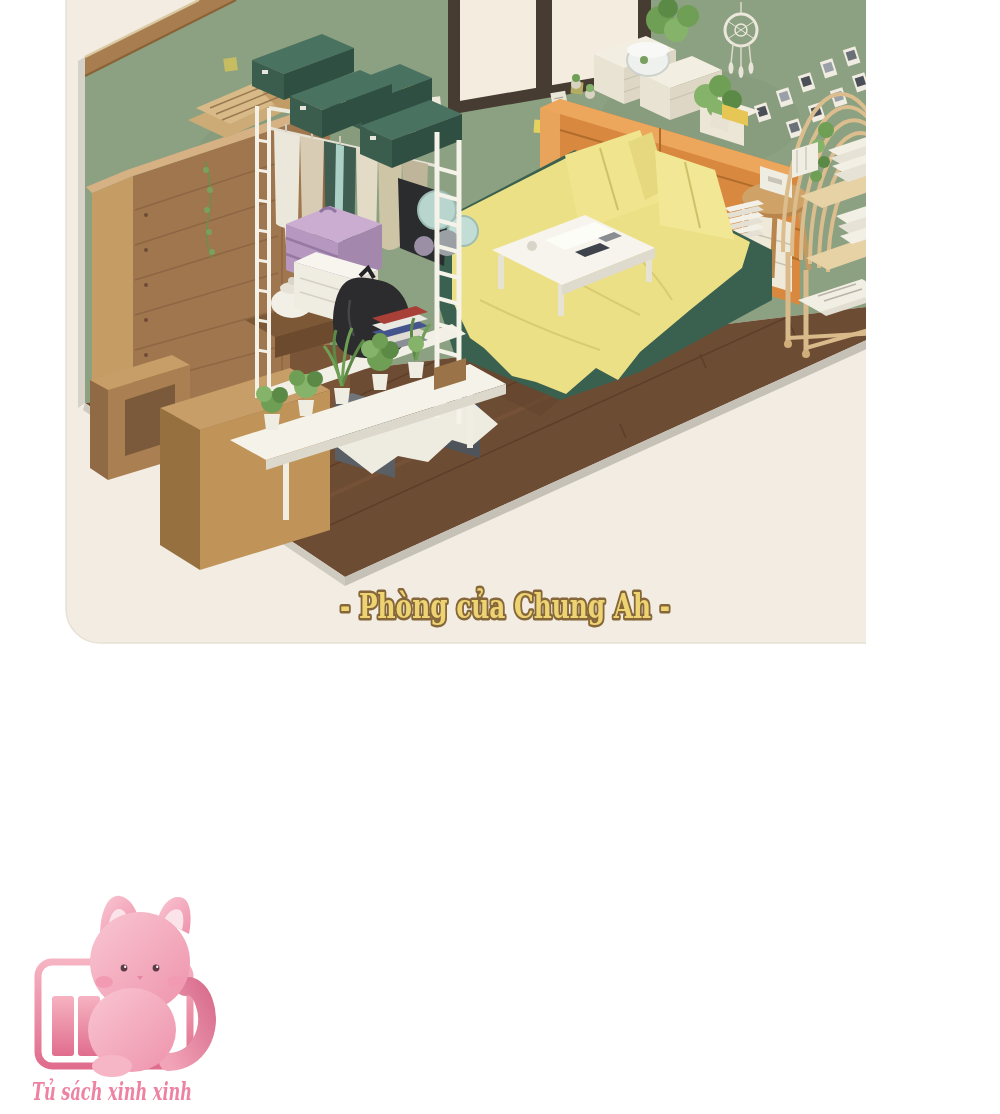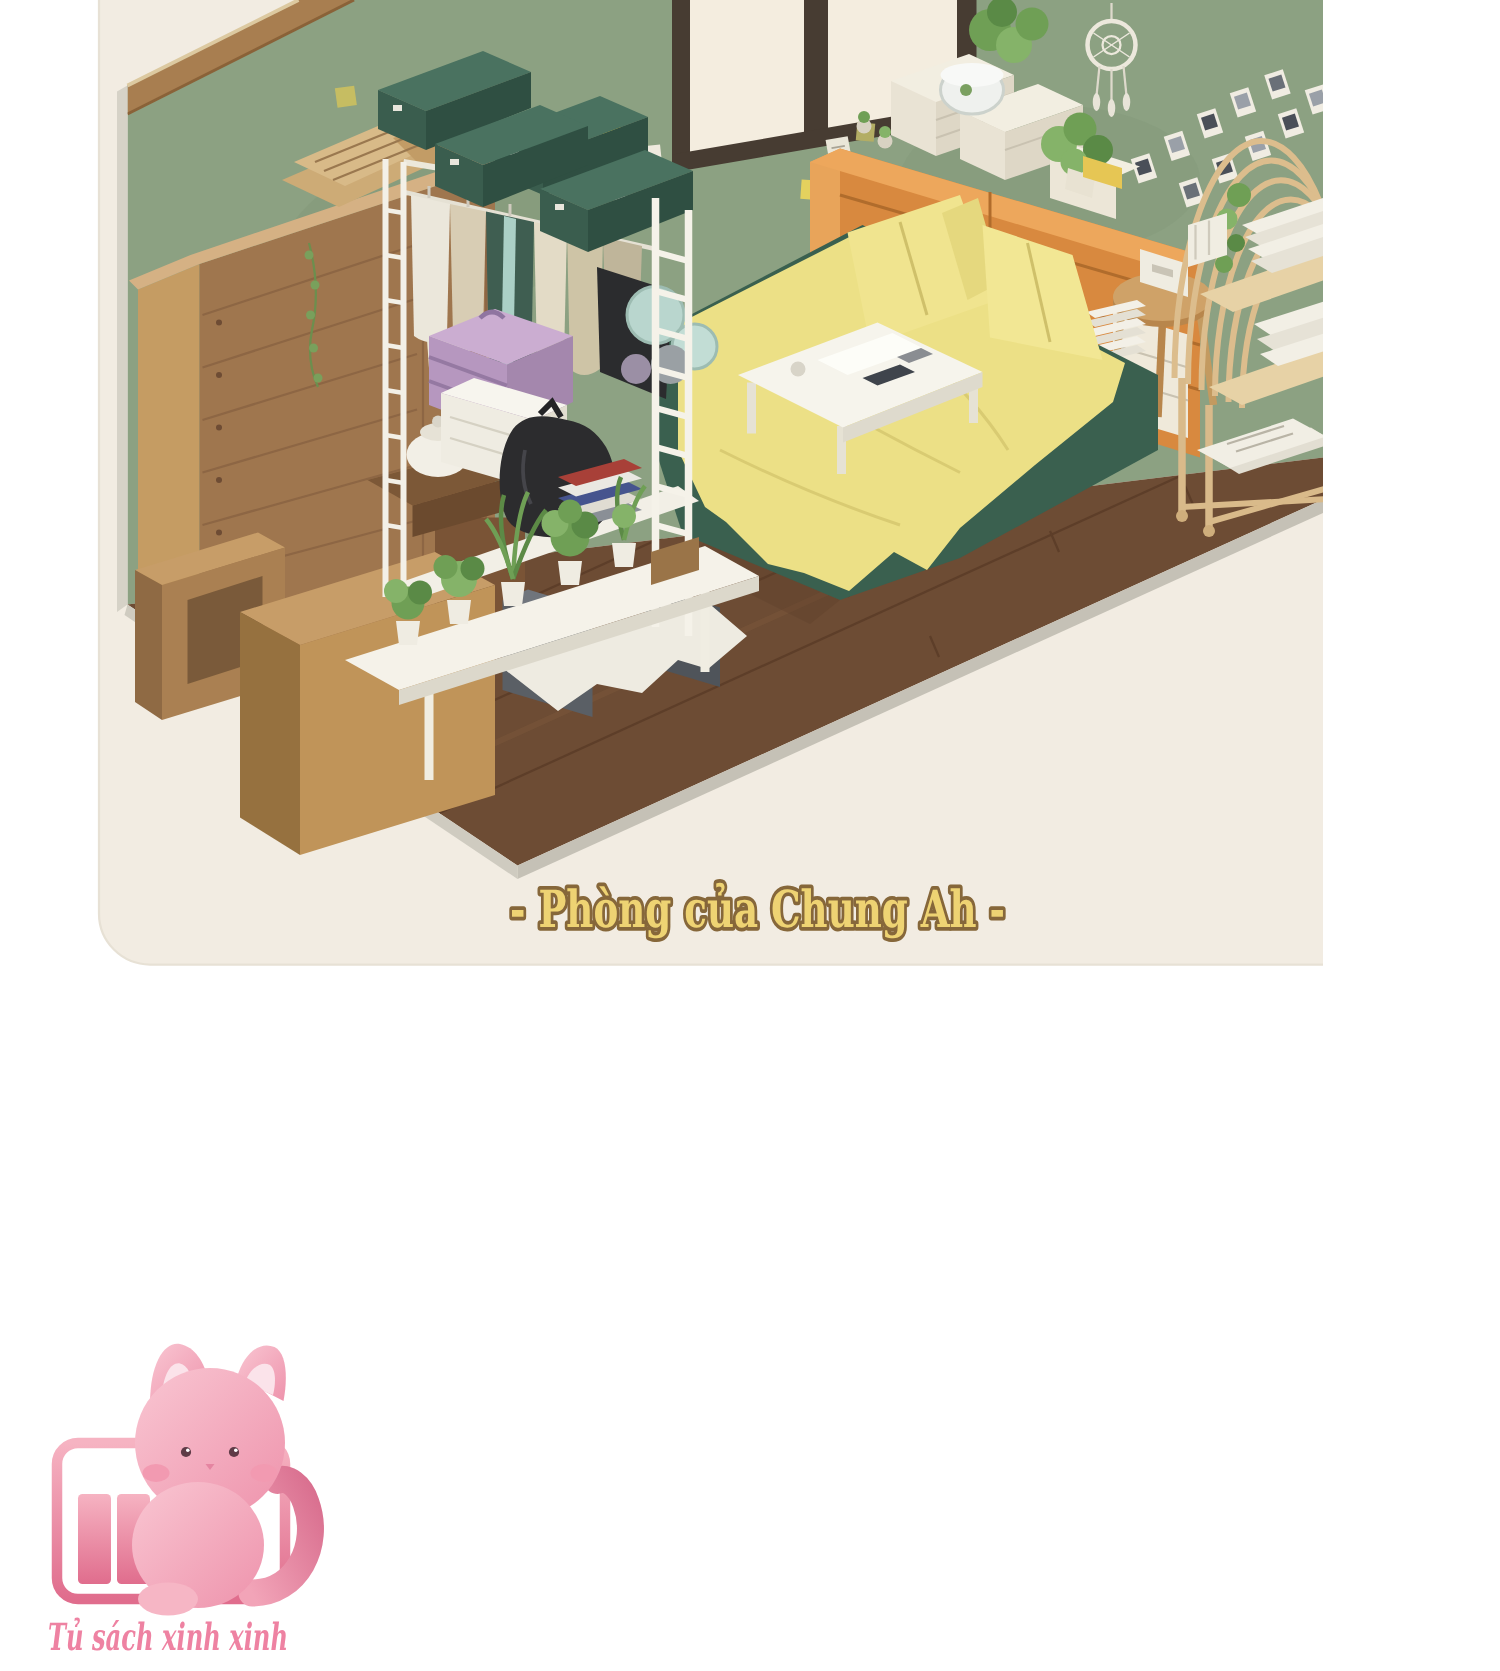--- a/index.html
+++ b/index.html
@@ -1,17 +1,17 @@
 <!DOCTYPE html>
 <html><head>
 <meta charset="utf-8">
 <style>
   html,body{margin:0;padding:0;background:#ffffff;}
   .page{position:relative;width:866px;height:1114px;background:#ffffff;overflow:hidden;
-        font-family:"DejaVu Serif","Liberation Serif",serif;padding-left:16px;}
+        font-family:"DejaVu Serif","Liberation Serif",serif;}
   svg{position:absolute;left:0;top:0;}
   .caption-text{font-family:"DejaVu Serif","Liberation Serif",serif;font-weight:bold;
                 paint-order:stroke;stroke-linejoin:round;}
   .mascot-text{font-family:"DejaVu Serif","Liberation Serif",serif;font-weight:bold;font-style:italic;}
 </style>
 </head>
 <body>
 
 <div class="page">
 <svg width="1000" height="1114" viewBox="0 0 1000 1114">

